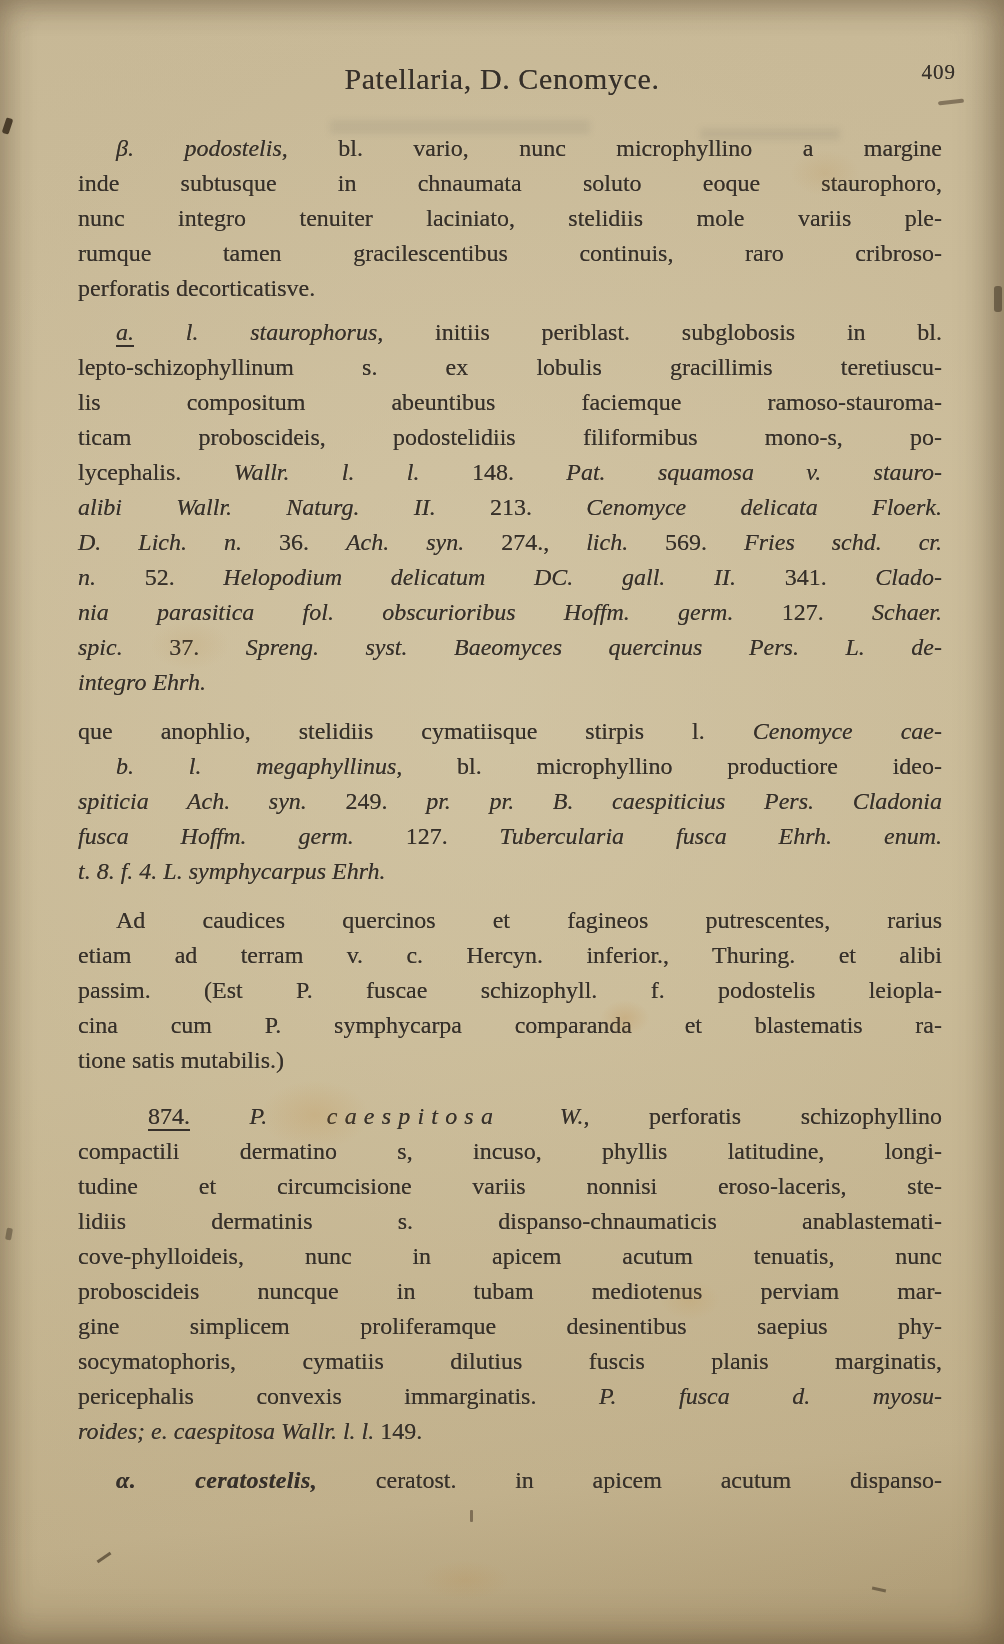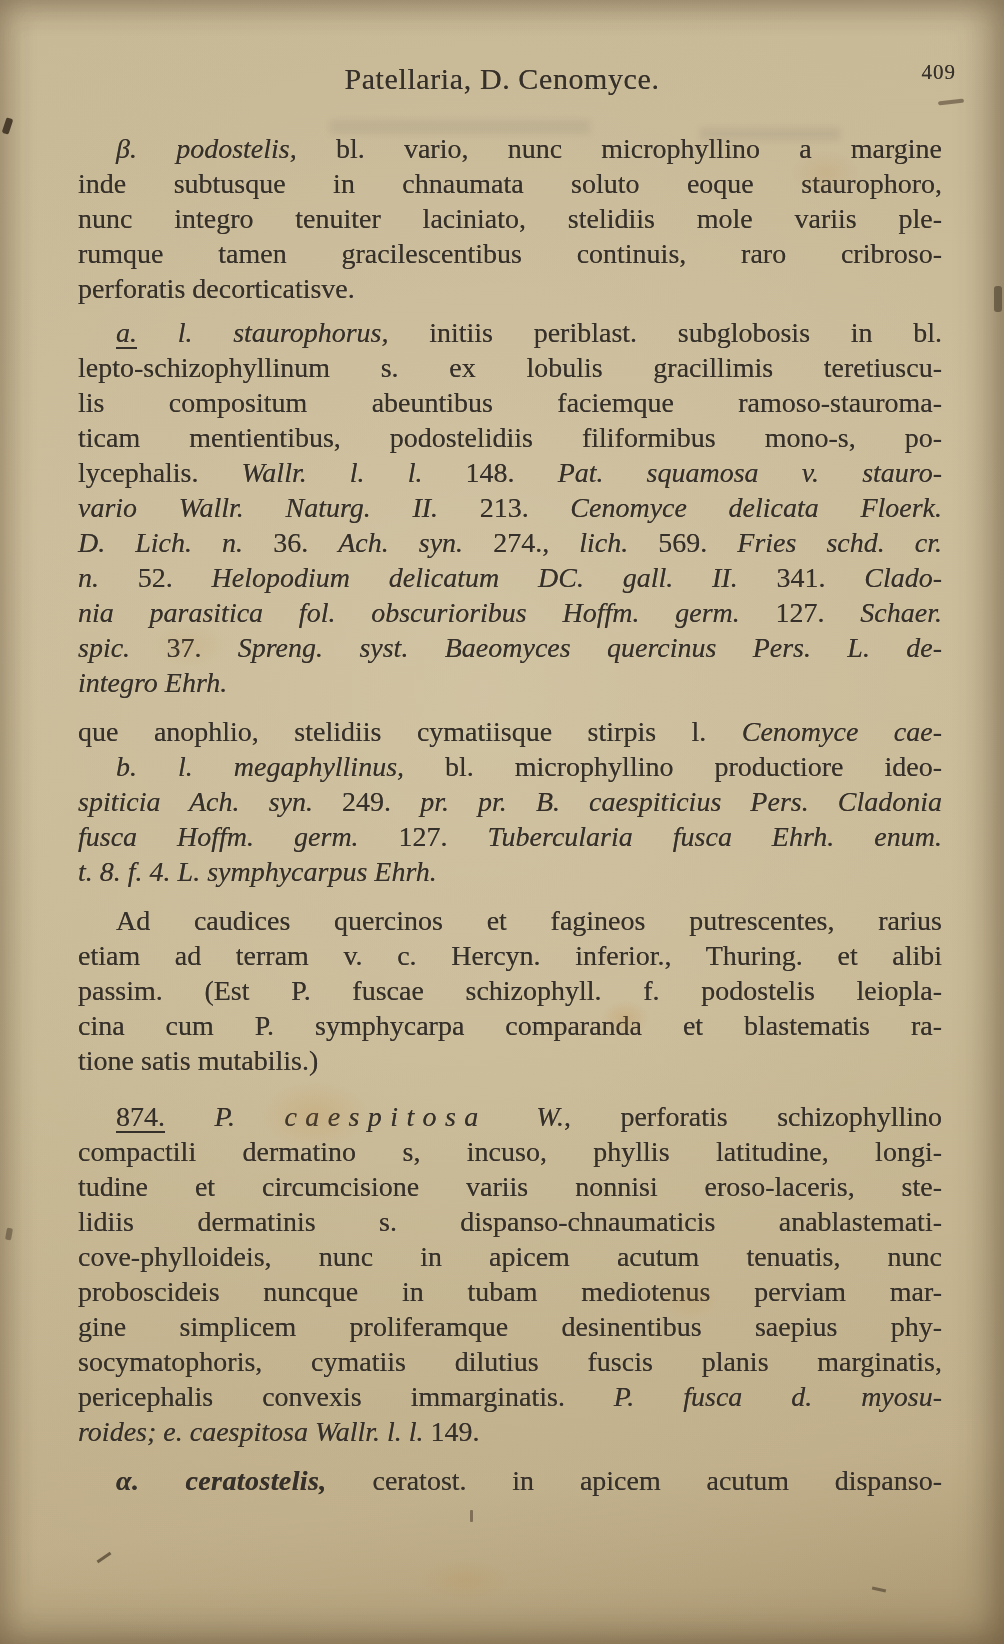--- a/index.html
+++ b/index.html
@@ -49,31 +49,31 @@
   .paragraph { margin: 0; }
   .paragraph + .paragraph { margin-top: 9px; }
   .paragraph[data-name="paragraph-megaphyllinus"],
   .paragraph[data-name="paragraph-habitat-note"],
   .paragraph[data-name="paragraph-ceratostelis"] { margin-top: 14px; }
   .paragraph[data-name="paragraph-caespitosa"] { margin-top: 21px; }
 
   .line {
     height: 35px;
     line-height: 35px;
-    font-size: 28px;
+    font-size: 24px;
     text-align: left;
     white-space: normal;
   }
   .line.justify { text-align: justify; text-align-last: justify; }
   .line.indent { text-indent: 38px; }
 
   .seg-n { font-style: normal; }
   .seg-i { font-style: italic; }
   .seg-ib { font-style: italic; font-weight: bold; letter-spacing: 0.4px; }
-  .seg-u { text-decoration: underline; text-underline-offset: 5px; text-decoration-thickness: 2px; }
+  .seg-u { text-decoration: underline; text-underline-offset: 5px; text-decoration-thickness: 2px; margin-left: 32px; }
   .seg-iu { font-style: italic; text-decoration: underline; text-underline-offset: 5px; text-decoration-thickness: 2px; }
   .seg-is { font-style: italic; letter-spacing: 0.30em; }
 
   
   .signature-mark {
     position: absolute;
     top: 1424px; left: 0; width: 100%;
     text-align: right;
     font-size: 31px;
     margin-top: 48px;
@@ -121,23 +121,23 @@
         <div class="line justify indent" data-name="text-line"><span class="seg-i" data-name="text-segment">β. podostelis,</span><span class="seg-n" data-name="text-segment"> bl. vario, nunc microphyllino a margine</span></div>
         <div class="line justify" data-name="text-line"><span class="seg-n" data-name="text-segment">inde subtusque in chnaumata soluto eoque staurophoro,</span></div>
         <div class="line justify" data-name="text-line"><span class="seg-n" data-name="text-segment">nunc integro tenuiter laciniato, stelidiis mole variis ple-</span></div>
         <div class="line justify" data-name="text-line"><span class="seg-n" data-name="text-segment">rumque tamen gracilescentibus continuis, raro cribroso-</span></div>
         <div class="line" data-name="text-line"><span class="seg-n" data-name="text-segment">perforatis decorticatisve.</span></div>
       </div>
       <div class="paragraph" data-name="paragraph-staurophorus">
         <div class="line justify indent" data-name="text-line"><span class="seg-iu" data-name="text-segment">a.</span><span class="seg-i" data-name="text-segment"> l. staurophorus,</span><span class="seg-n" data-name="text-segment"> initiis periblast. subglobosis in bl.</span></div>
         <div class="line justify" data-name="text-line"><span class="seg-n" data-name="text-segment">lepto-schizophyllinum s. ex lobulis gracillimis teretiuscu-</span></div>
         <div class="line justify" data-name="text-line"><span class="seg-n" data-name="text-segment">lis compositum abeuntibus faciemque ramoso-stauroma-</span></div>
-        <div class="line justify" data-name="text-line"><span class="seg-n" data-name="text-segment">ticam mentientibus, podostelidiis filiformibus mono-s, po-</span></div>
+        <div class="line justify" data-name="text-line"><span class="seg-n" data-name="text-segment">ticam proboscideis, podostelidiis filiformibus mono-s, po-</span></div>
         <div class="line justify" data-name="text-line"><span class="seg-n" data-name="text-segment">lycephalis. </span><span class="seg-i" data-name="text-segment">Wallr. l. l.</span><span class="seg-n" data-name="text-segment"> 148. </span><span class="seg-i" data-name="text-segment">Pat. squamosa v. stauro-</span></div>
-        <div class="line justify" data-name="text-line"><span class="seg-i" data-name="text-segment">vario Wallr. Naturg. II.</span><span class="seg-n" data-name="text-segment"> 213. </span><span class="seg-i" data-name="text-segment">Cenomyce delicata Floerk.</span></div>
+        <div class="line justify" data-name="text-line"><span class="seg-i" data-name="text-segment">alibi Wallr. Naturg. II.</span><span class="seg-n" data-name="text-segment"> 213. </span><span class="seg-i" data-name="text-segment">Cenomyce delicata Floerk.</span></div>
         <div class="line justify" data-name="text-line"><span class="seg-i" data-name="text-segment">D. Lich. n.</span><span class="seg-n" data-name="text-segment"> 36. </span><span class="seg-i" data-name="text-segment">Ach. syn.</span><span class="seg-n" data-name="text-segment"> 274., </span><span class="seg-i" data-name="text-segment">lich.</span><span class="seg-n" data-name="text-segment"> 569. </span><span class="seg-i" data-name="text-segment">Fries schd. cr.</span></div>
         <div class="line justify" data-name="text-line"><span class="seg-i" data-name="text-segment">n.</span><span class="seg-n" data-name="text-segment"> 52. </span><span class="seg-i" data-name="text-segment">Helopodium delicatum DC. gall. II.</span><span class="seg-n" data-name="text-segment"> 341. </span><span class="seg-i" data-name="text-segment">Clado-</span></div>
         <div class="line justify" data-name="text-line"><span class="seg-i" data-name="text-segment">nia parasitica fol. obscurioribus Hoffm. germ.</span><span class="seg-n" data-name="text-segment"> 127. </span><span class="seg-i" data-name="text-segment">Schaer.</span></div>
         <div class="line justify" data-name="text-line"><span class="seg-i" data-name="text-segment">spic.</span><span class="seg-n" data-name="text-segment"> 37. </span><span class="seg-i" data-name="text-segment">Spreng. syst. Baeomyces quercinus Pers. L. de-</span></div>
         <div class="line" data-name="text-line"><span class="seg-i" data-name="text-segment">integro Ehrh.</span></div>
       </div>
       <div class="paragraph" data-name="paragraph-megaphyllinus">
         <div class="line justify" data-name="text-line"><span class="seg-n" data-name="text-segment">que anophlio, stelidiis cymatiisque stirpis l. </span><span class="seg-i" data-name="text-segment">Cenomyce cae-</span></div>
         <div class="line justify indent" data-name="text-line"><span class="seg-i" data-name="text-segment">b. l. megaphyllinus,</span><span class="seg-n" data-name="text-segment"> bl. microphyllino productiore ideo-</span></div>
         <div class="line justify" data-name="text-line"><span class="seg-i" data-name="text-segment">spiticia Ach. syn.</span><span class="seg-n" data-name="text-segment"> 249. </span><span class="seg-i" data-name="text-segment">pr. pr. B. caespiticius Pers. Cladonia</span></div>

